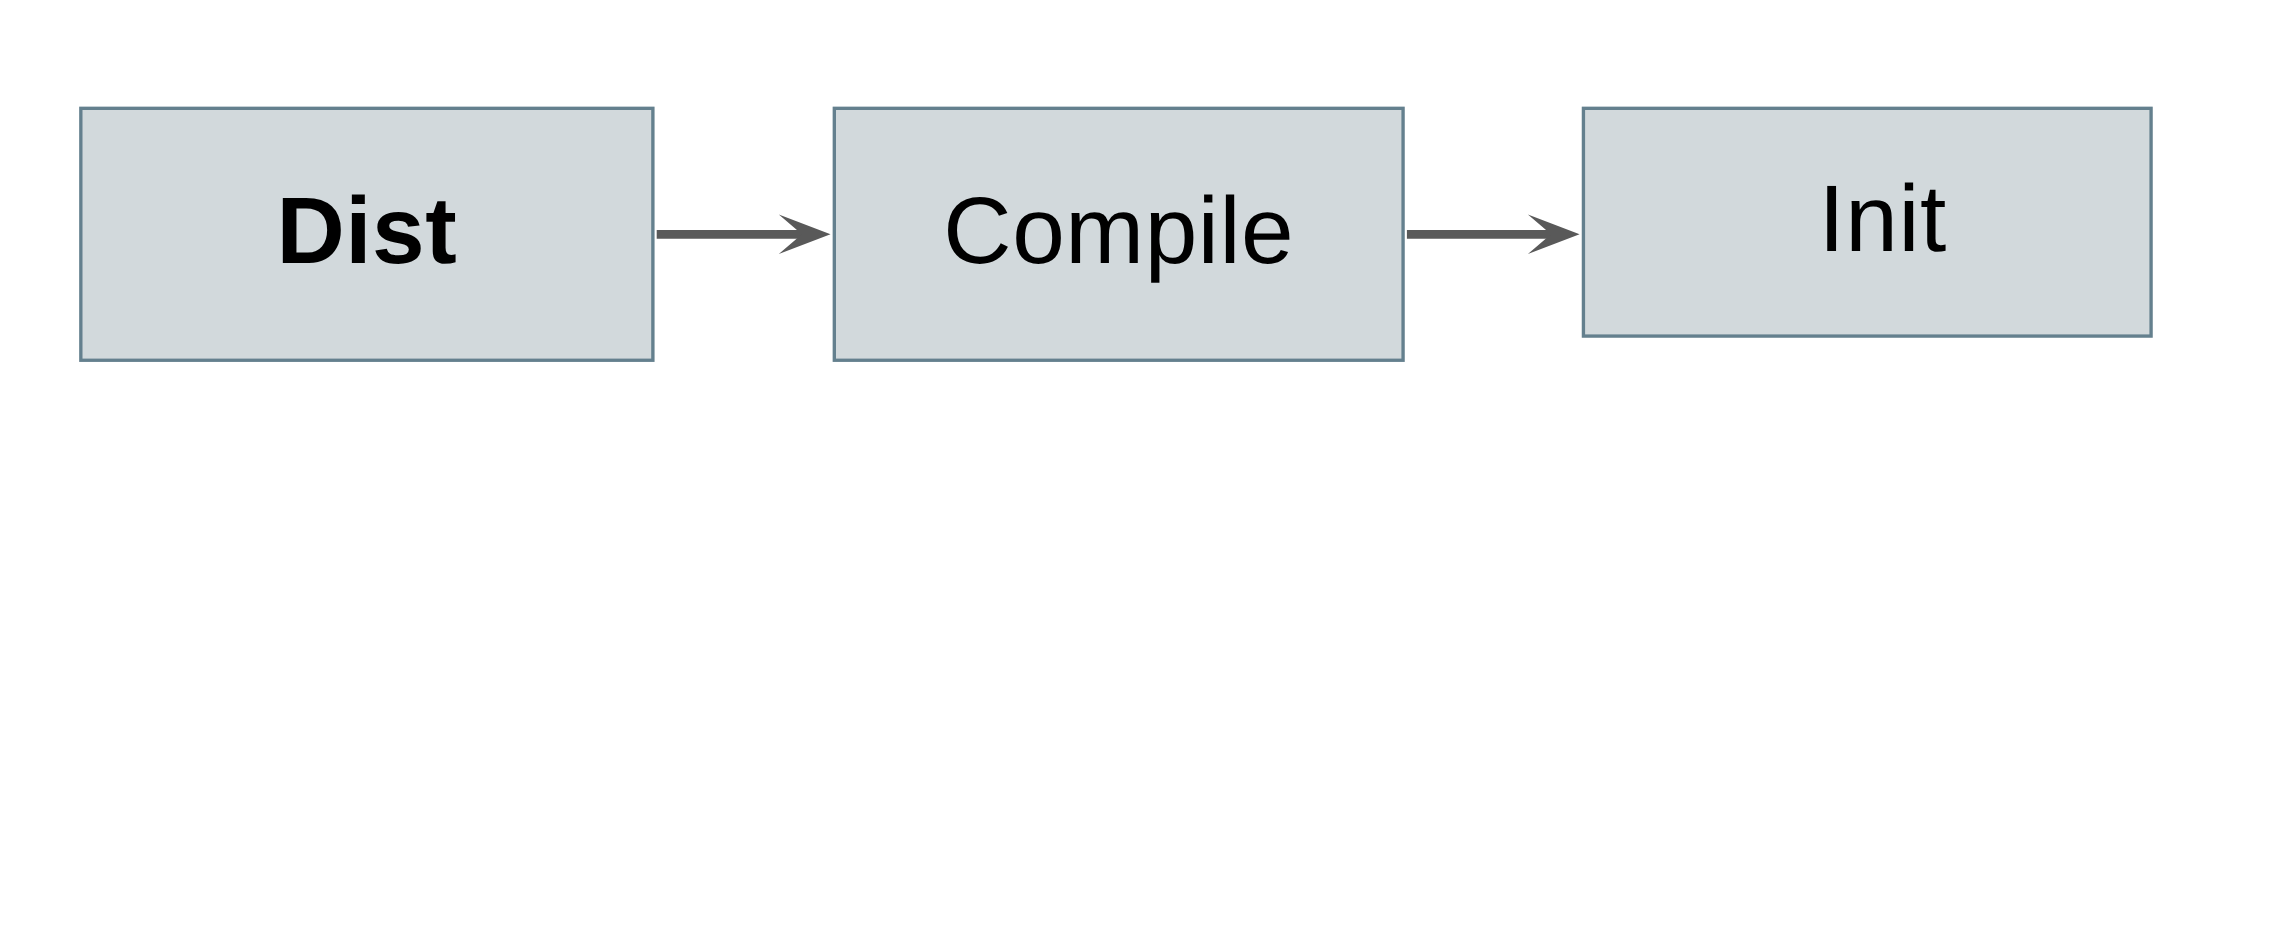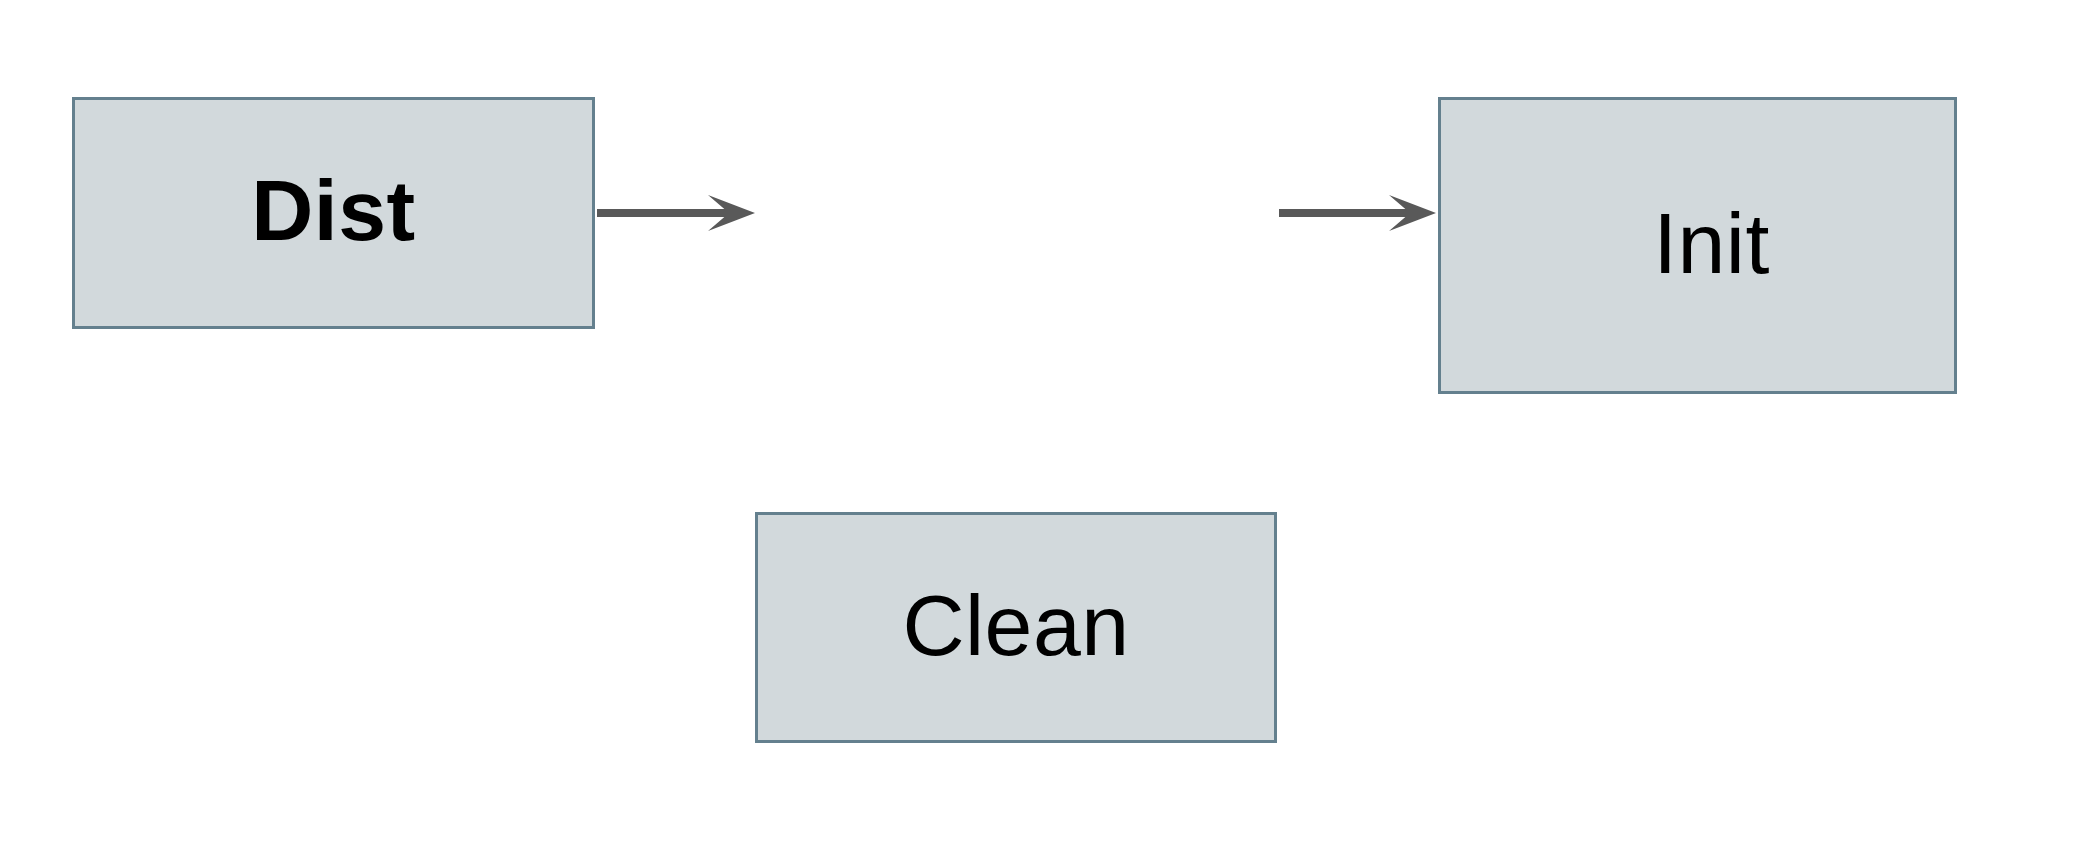--- a/index.html
+++ b/index.html
@@ -34,21 +34,21 @@
   .node-label {
     font-size: 86px;
     line-height: 1;
     color: var(--text-color);
     letter-spacing: 0.5px;
     white-space: nowrap;
     padding-bottom: 6px; 
   }
   .node-dist    { left: 72px;   top: 97px;  width: 523px; height: 232px; font-weight: bold; }
   .node-compile { left: 757px;  top: 97px;  width: 520px; height: 232px; }
-  .node-init    { left: 1438px; top: 97px;  width: 519px; height: 297px; padding-left: 28px; }
+  .node-init    { left: 1438px; top: 97px;  width: 519px; height: 210px; padding-left: 28px; }
   .node-clean   { left: 755px;  top: 512px; width: 522px; height: 231px; }
   .edges-layer {
     position: absolute;
     left: 0; top: 0;
     width: 2078px;
     height: 848px;
     color: var(--arrow-color);
   }
   .edge-shaft { stroke: currentColor; stroke-width: 8; fill: none; }
   .edge-head  { fill: currentColor; stroke: none; }
@@ -68,22 +68,22 @@
     <g>
       <line class="edge-shaft" x1="1279" y1="213" x2="1411" y2="213"></line>
       <polygon class="edge-head" points="1436,213 1389,195 1410,213 1389,231"></polygon>
     </g>
   </svg>
 
   <div class="node node-dist">
     <span class="node-label">Dist</span>
   </div>
 
+  <div class="node node-compile">
+    <span class="node-label">Compile</span>
+  </div>
 
   <div class="node node-init">
     <span class="node-label">Init</span>
   </div>
 
-  <div class="node node-clean">
-    <span class="node-label">Clean</span>
-  </div>
 
 </div>
 
 </body></html>

